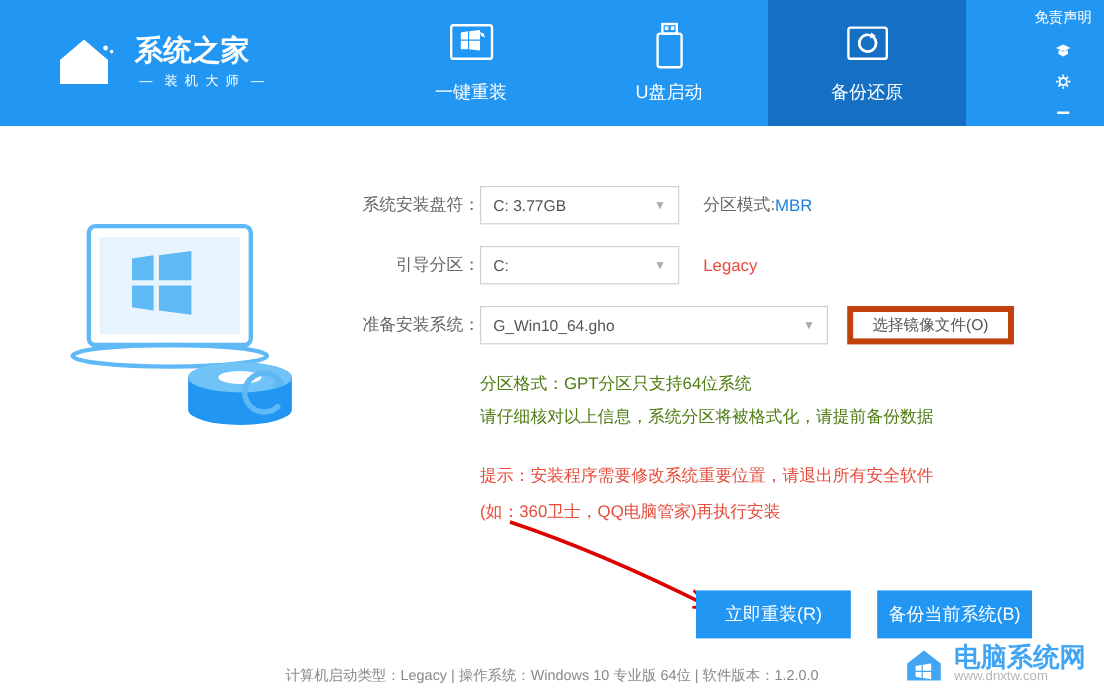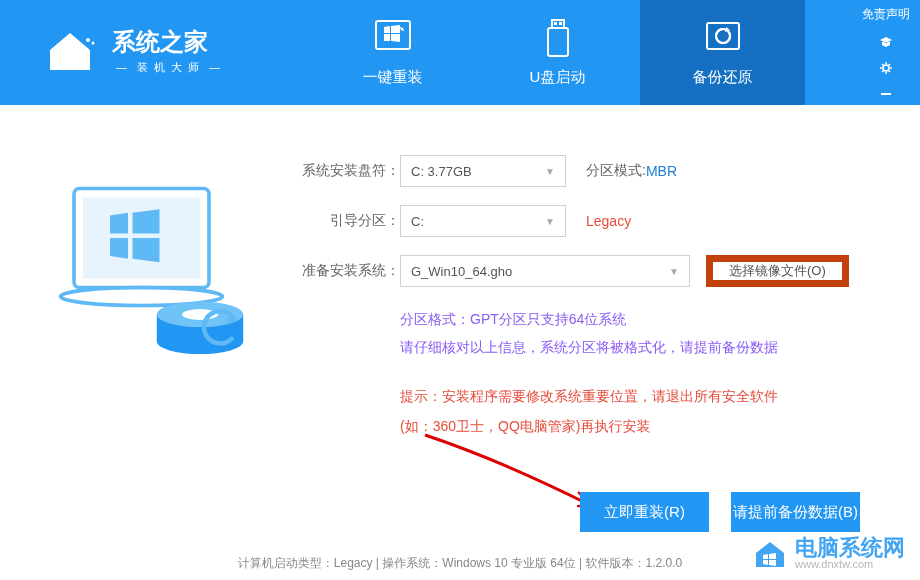--- a/index.html
+++ b/index.html
@@ -29,23 +29,23 @@
     .form-area { flex: 1; padding-right: 50px; }
     .form-row { display: flex; align-items: center; margin-bottom: 18px; }
     .form-label { width: 110px; text-align: right; color: #666; font-size: 14px; }
     .select-box { width: 166px; height: 32px; border: 1px solid #d0d0d0; display: flex; align-items: center; padding: 0 10px; background: #fff; position: relative; cursor: pointer; }
     .select-wide { width: 290px; }
     .select-value { flex: 1; font-size: 13px; color: #555; }
     .select-caret { color: #aaa; font-size: 10px; }
     .side-label { margin-left: 20px; color: #666; font-size: 14px; }
     .side-value { color: #1e7fd6; font-size: 14px; }
     .side-value.red { color: #e74c3c; }
-    .file-btn { margin-left: 16px; height: 32px; padding: 0 16px; border: 7px solid #c2410c; background: #fff; font-size: 13px; color: #555; cursor: pointer; }
-    
-    .info-text { margin-left: 110px; color: #8b5cf6; font-size: 14px; line-height: 28px; margin-top: 5px; }
+    .file-btn { margin-left: 16px; height: 32px; padding: 0 16px; border: 5px solid #c2410c; background: #fff; font-size: 13px; color: #555; cursor: pointer; }
+    
+    .info-text { margin-left: 110px; color: #4d7c0f; font-size: 14px; line-height: 28px; margin-top: 5px; }
     .warning-text { margin-left: 110px; color: #e74c3c; font-size: 14px; line-height: 30px; margin-top: 20px; }
     
     .action-buttons { position: absolute; bottom: 48px; right: 60px; display: flex; gap: 22px; }
     .action-btn { width: 129px; height: 40px; background: #2296f3; color: #fff; border: none; font-size: 15px; cursor: pointer; }
     
     .status-bar { position: absolute; bottom: 8px; left: 0; right: 0; text-align: center; color: #888; font-size: 12px; }
     
     .arrow { position: absolute; top: 430px; left: 420px; pointer-events: none; }
     
     .watermark { position: absolute; bottom: 10px; right: 15px; display: flex; align-items: center; gap: 8px; opacity: 0.85; }
@@ -181,21 +181,21 @@
   </div>
 </div>
 
 <svg class="arrow" width="190" height="95" viewBox="0 0 190 95">
   <path d="M 5 5 Q 80 30 170 75" fill="none" stroke="#d00" stroke-width="3"></path>
   <path d="M 170 75 L 158 62 L 175 78 L 157 76 Z" fill="#d00" stroke="#d00" stroke-width="2"></path>
 </svg>
 
 <div class="action-buttons">
   <button class="action-btn">立即重装(R)</button>
-  <button class="action-btn">请提前备份数据(B)</button>
+  <button class="action-btn">备份当前系统(B)</button>
 </div>
 
 <div class="status-bar">计算机启动类型：Legacy | 操作系统：Windows 10 专业版 64位 | 软件版本：1.2.0.0</div>
 
 <div class="watermark">
   <svg width="34" height="30" viewBox="0 0 34 30">
       <path fill="#2296f3" d="M3 14 L17 3 L31 14 L31 28 L3 28 Z"></path>
       <path fill="#fff" d="M10 16 L15 15 L15 20 L10 20 Z M16 15 L23 14 L23 20 L16 20 Z M10 21 L15 21 L15 26 L10 25 Z M16 21 L23 21 L23 27 L16 26 Z"></path>
     </svg>
   <div class="watermark-col">

